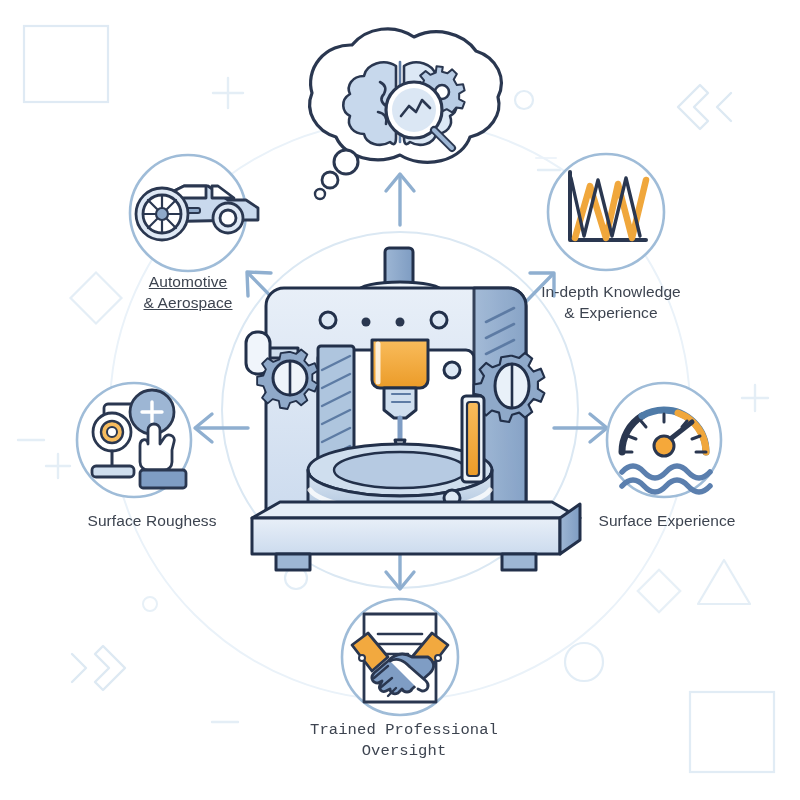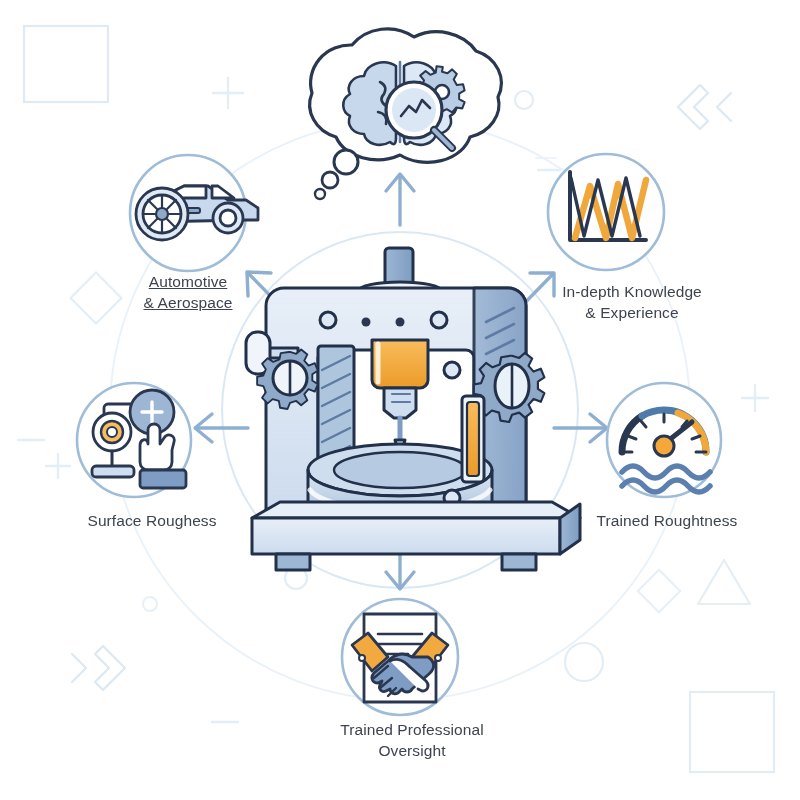--- a/index.html
+++ b/index.html
@@ -326,21 +326,21 @@
       <path d="M388 696 l8 -8" stroke-width="2.4"></path>
     </g>
   </g>
 
 </svg>
 </div>
 
 <div class="lbl" style="left:103px;top:272px;width:170px;text-decoration:underline;">Automotive
 &amp; Aerospace</div>
 
-<div class="lbl" style="left:537px;top:282px;width:190px;">In-depth Knowledge
+<div class="lbl" style="left:516px;top:282px;width:190px;">In-depth Knowledge
 &amp; Experience</div>
 
 <div class="lbl" style="left:52px;top:511px;width:200px;">Surface Roughess</div>
 
-<div class="lbl" style="left:564px;top:511px;width:206px;">Trained Roughtness</div>
-
-<div class="lbl" style="left:312px;top:720px;width:200px;">Trained Professional
+<div class="lbl" style="left:564px;top:511px;width:206px;">Surface Experience</div>
+
+<div class="lbl" style="left:304px;top:720px;width:200px;font-family:Liberation Mono, monospace;">Trained Professional
 Oversight</div>
 
 </body></html>

